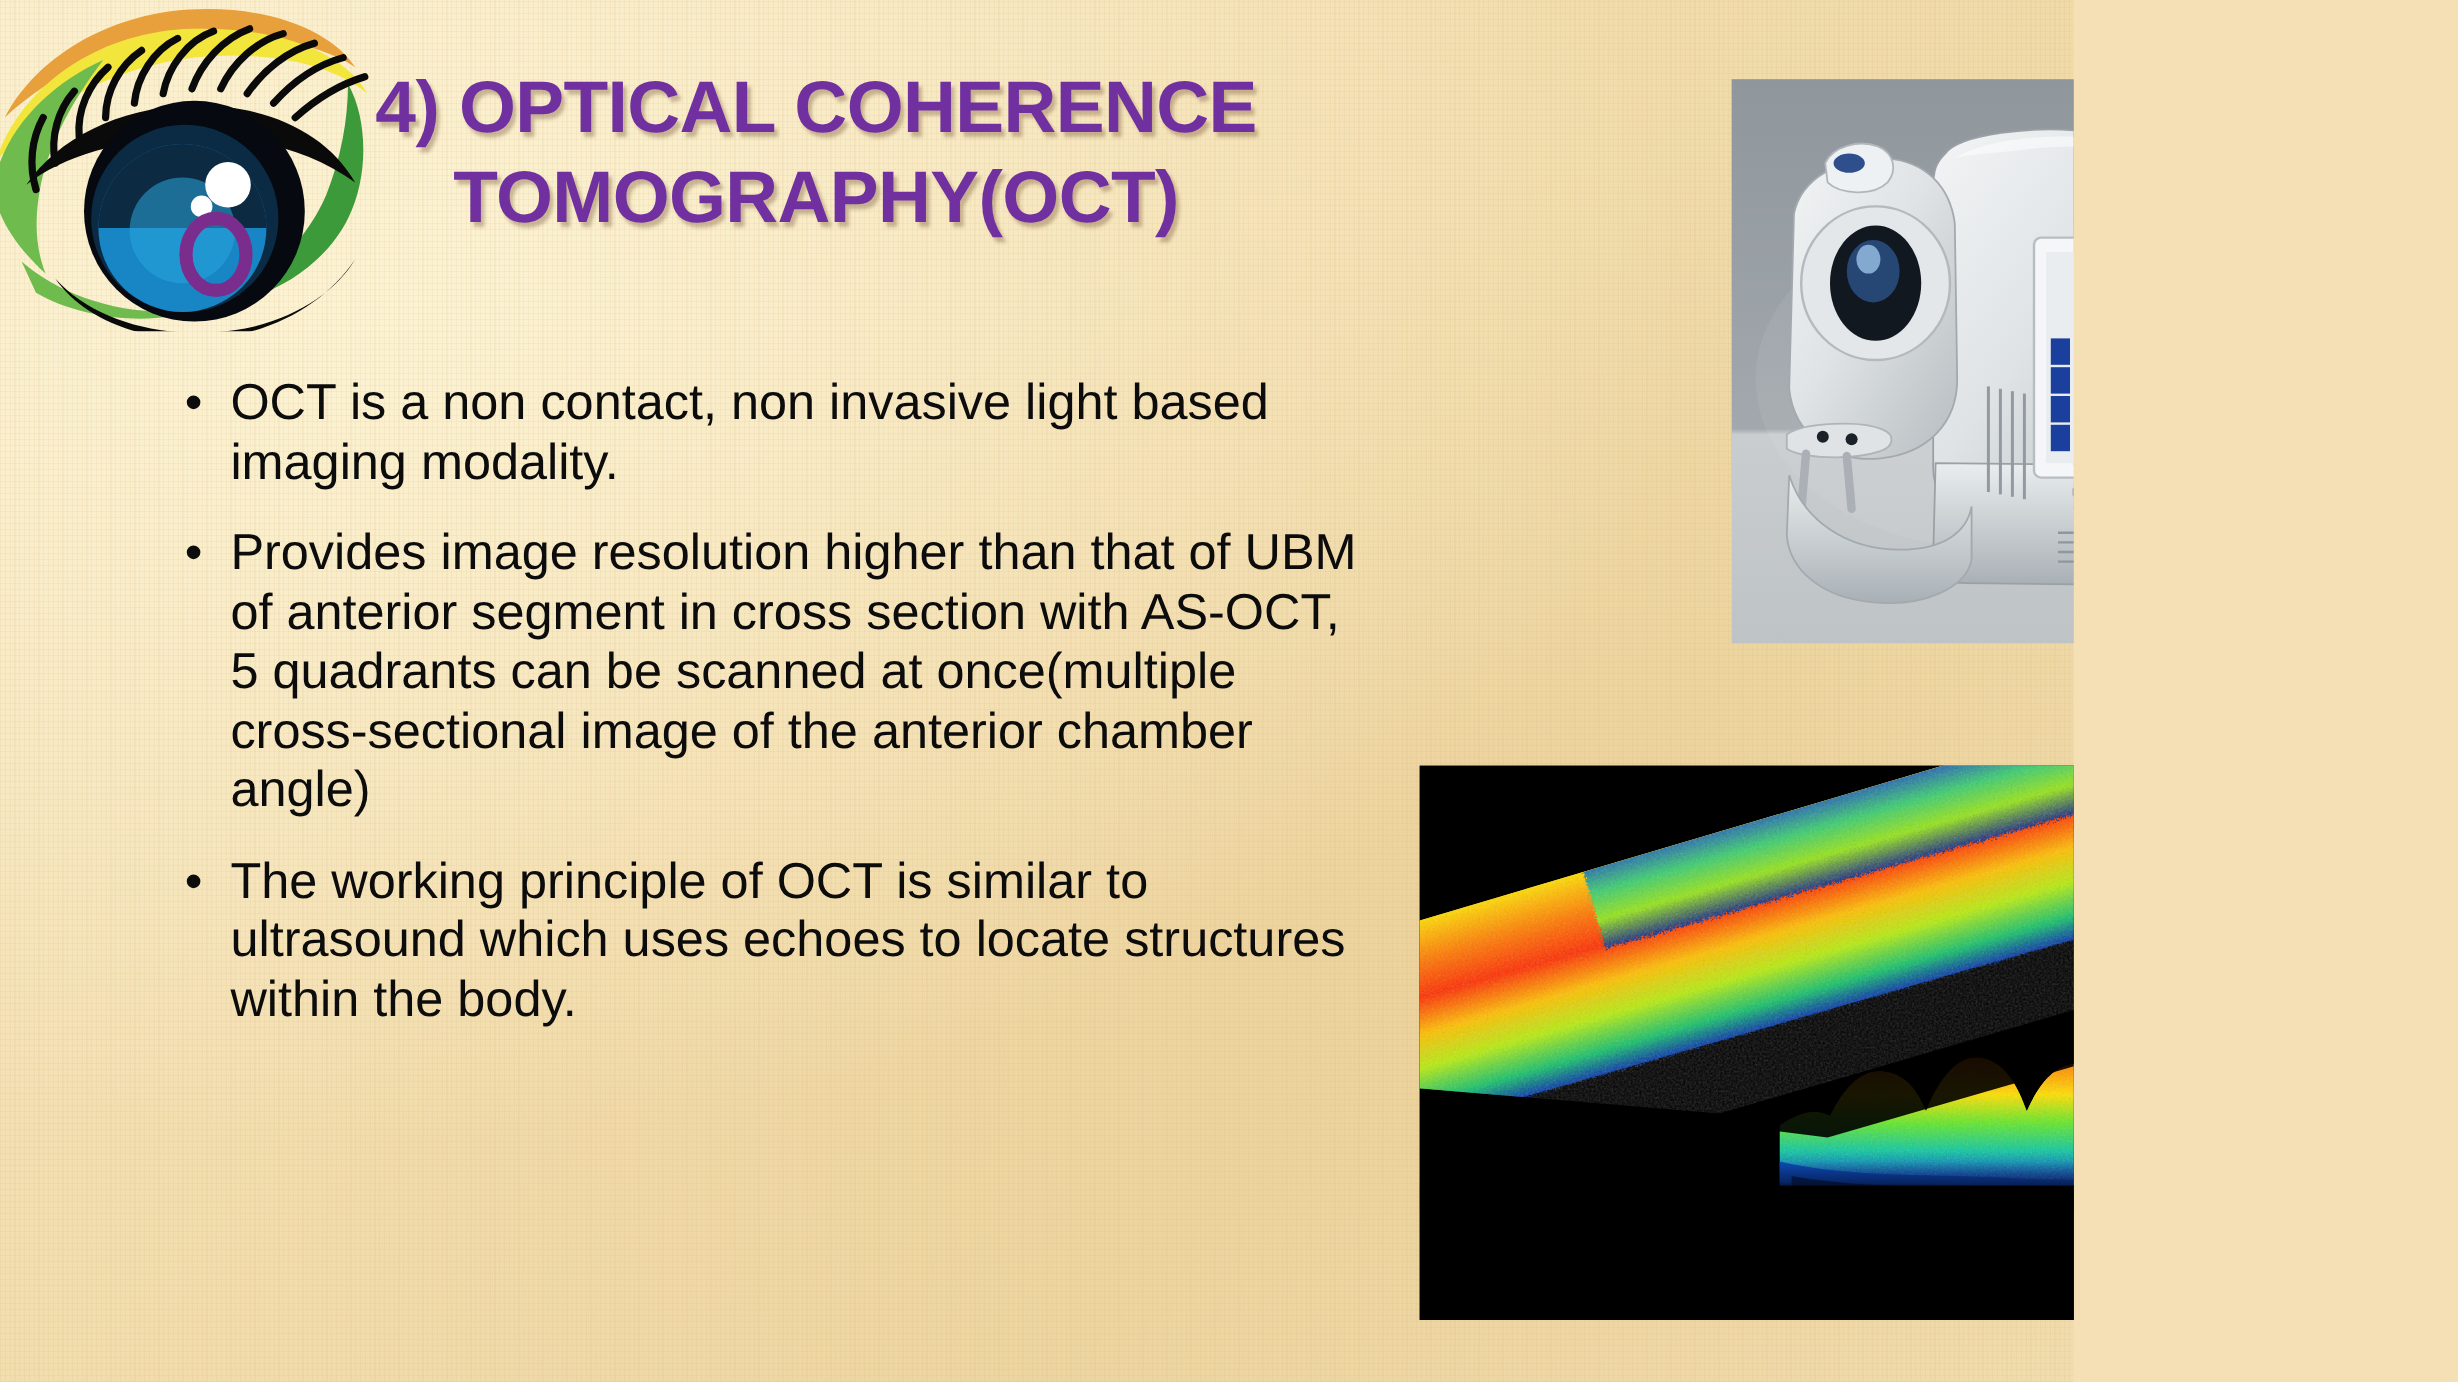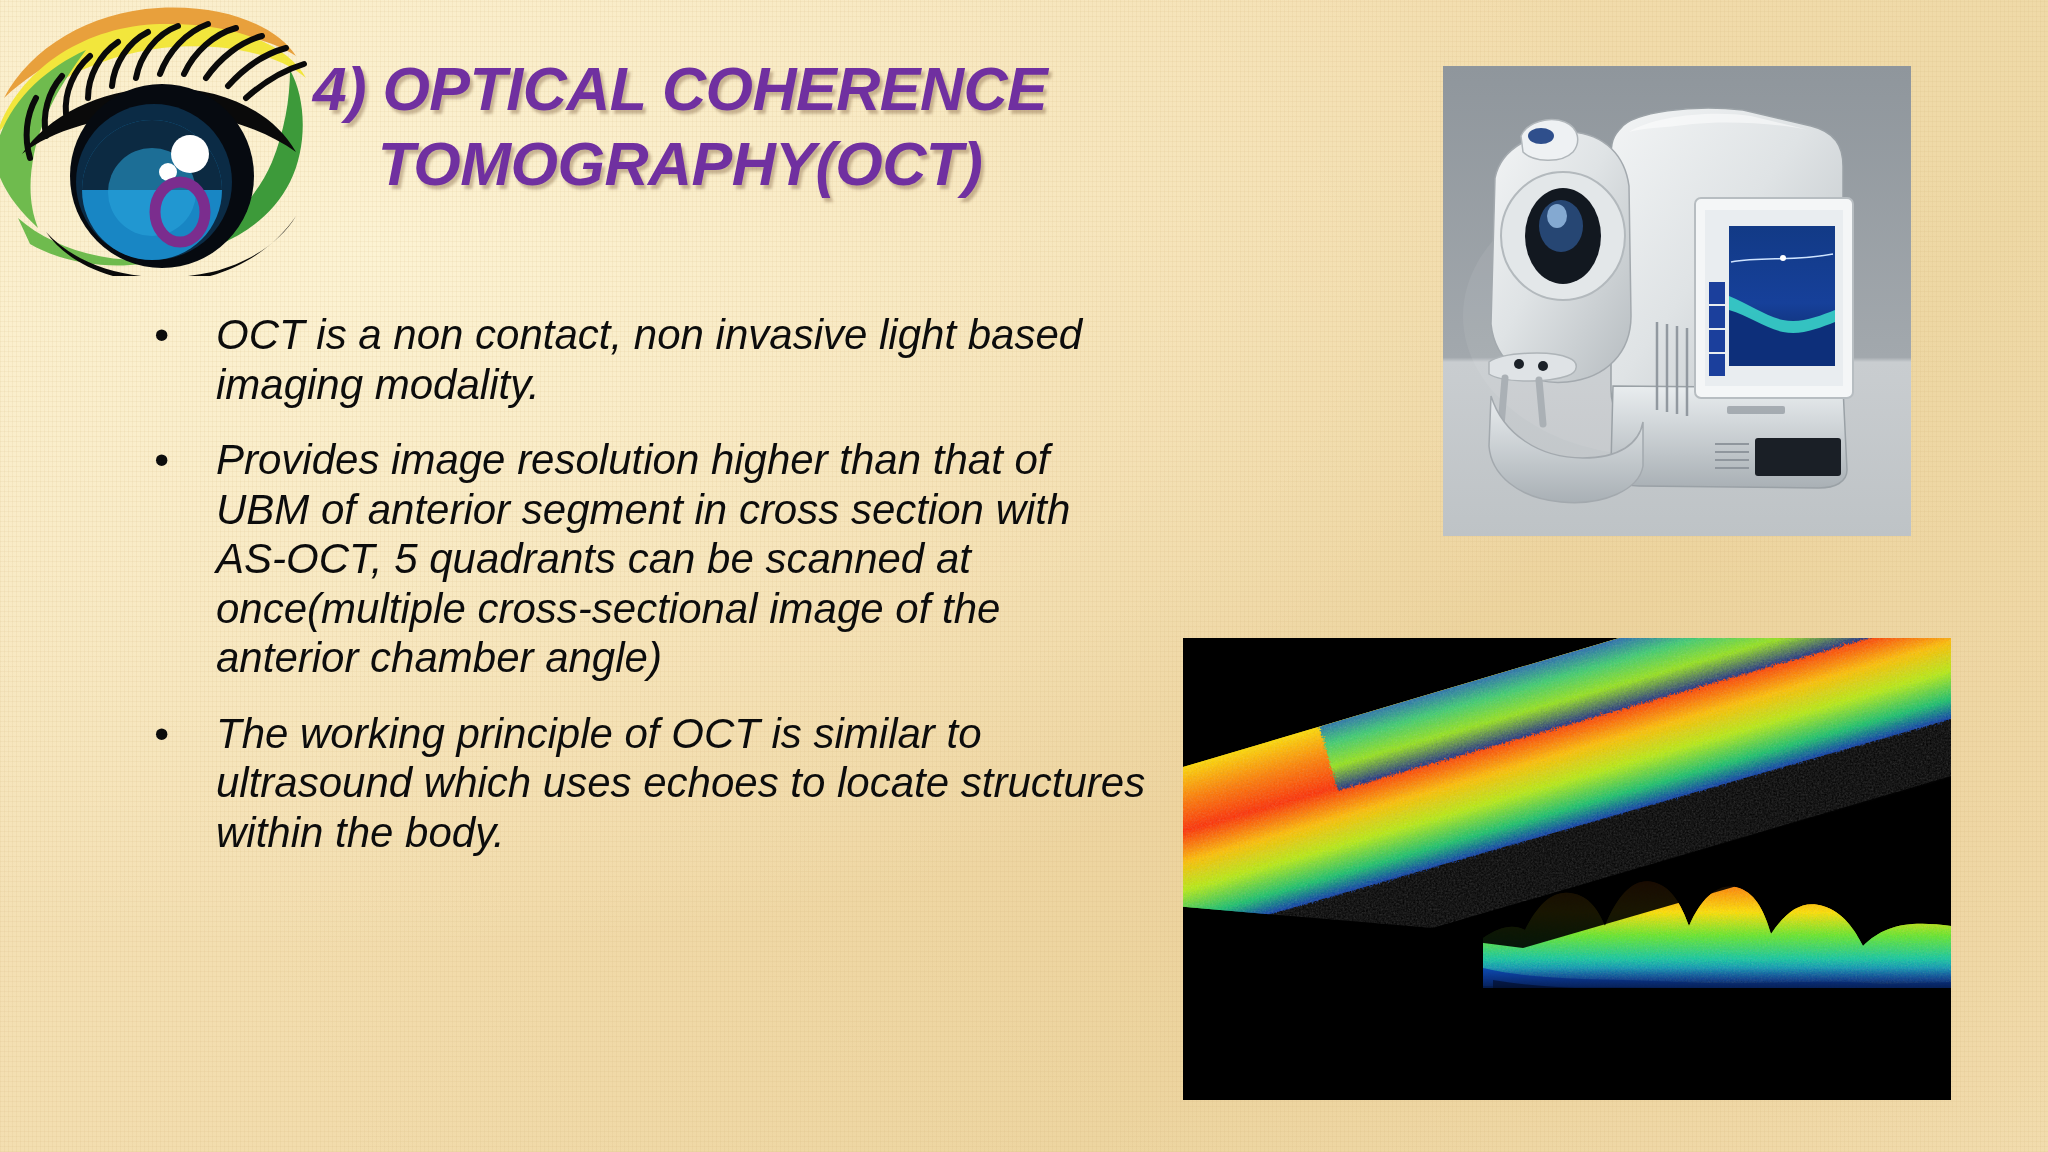--- a/index.html
+++ b/index.html
@@ -9,31 +9,30 @@
   body {
     width: 2048px;
     height: 1152px;
     overflow: hidden;
     font-family: "Liberation Sans", sans-serif;
     background: #f4e0b4;
   }
 
   #slide {
     position: relative;
-    width: 2048px;
+    width: 1728px;
     height: 1152px;
     background-color: #f4e2b6;
     background-image:
       repeating-linear-gradient(90deg, rgba(205,170,110,0.10) 0px, rgba(205,170,110,0.10) 1px, rgba(255,255,255,0) 1px, rgba(255,255,255,0) 4px),
       repeating-linear-gradient(0deg, rgba(198,160,100,0.09) 0px, rgba(198,160,100,0.09) 1px, rgba(255,255,255,0) 1px, rgba(255,255,255,0) 5px),
       radial-gradient(ellipse at 18% 22%, rgba(255,248,220,0.75) 0%, rgba(255,248,220,0) 55%),
       radial-gradient(ellipse at 82% 78%, rgba(232,198,138,0.45) 0%, rgba(232,198,138,0) 60%),
       linear-gradient(135deg, #f7e8c2 0%, #f2dcac 45%, #eed9a6 70%, #f5e4ba 100%);
     overflow: hidden;
-    font-style: italic;
   }
 
   
   #title {
     position: absolute;
     left: 300px;
     top: 52px;
     width: 760px;
     text-align: center;
     color: #7030a0;
@@ -63,21 +62,20 @@
   .bullet .dot {
     position: absolute;
     left: 6px;
     top: 0;
     font-size: 42px;
     line-height: 1.18;
   }
   .bullet .btext {
     display: block;
     white-space: pre-line;
-    margin-left: 24px;
   }
 
   
   #eye-logo {
     position: absolute;
     left: -10px;
     top: -14px;
     width: 320px;
     height: 290px;
   }

